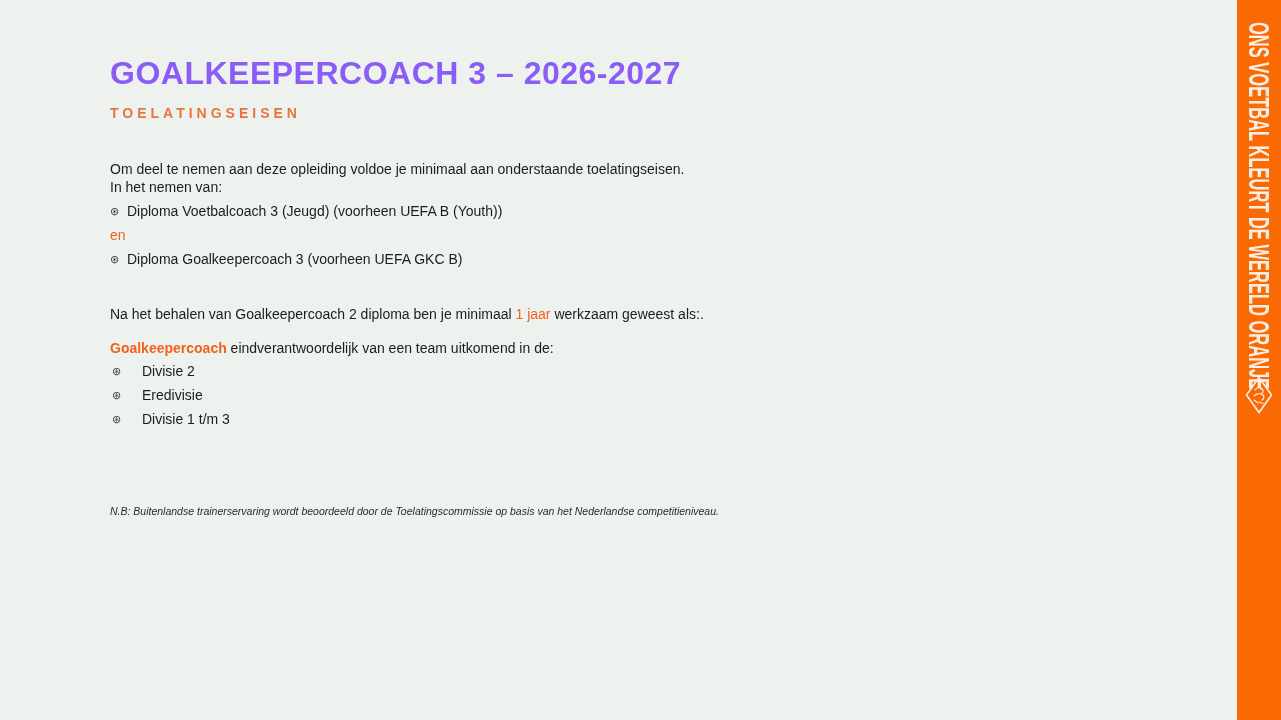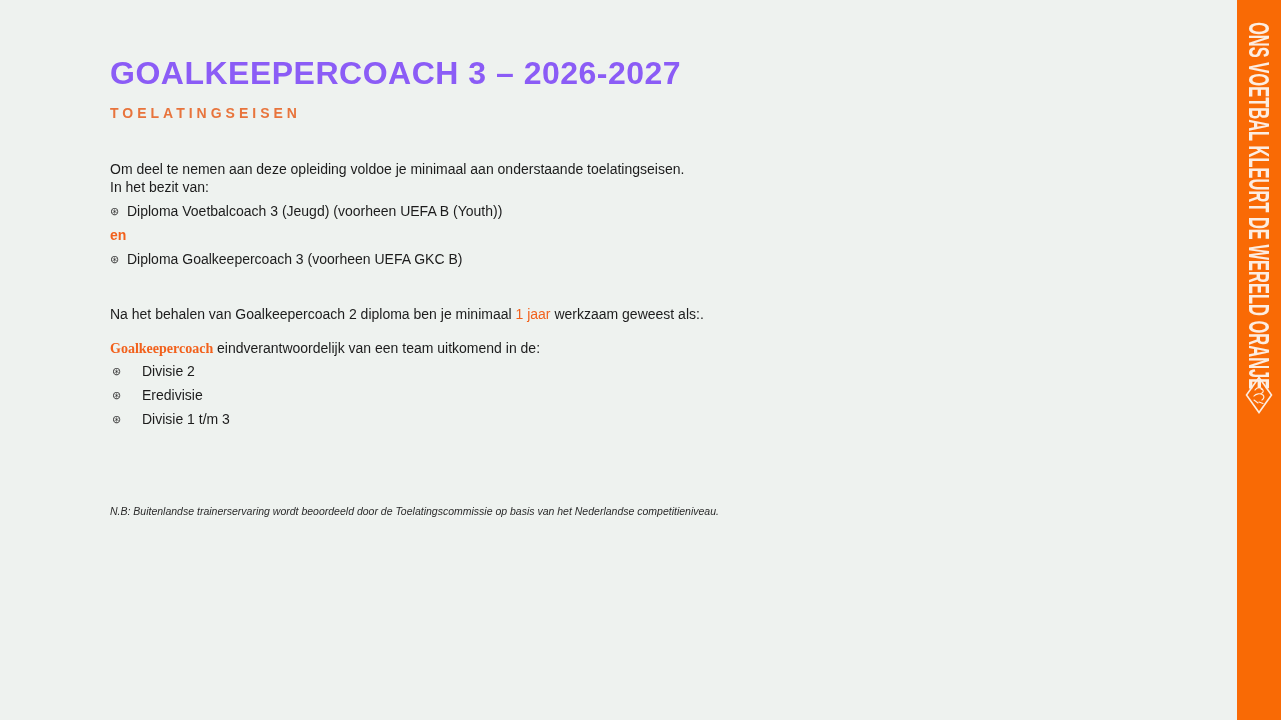--- a/index.html
+++ b/index.html
@@ -36,26 +36,26 @@
   .bullet-line { display: flex; align-items: baseline; }
   .bullet-glyph {
     width: 17px;
     flex: 0 0 17px;
     font-size: 11px;
     color: #3a3a3a;
     position: relative;
     top: -1px;
   }
   .b1 { top: 203px; }
-  .connector { top: 227px; color: #F2611C; font-weight: bold; }
+  .connector { top: 227px; color: #F2611C; font-weight: normal; }
   .b2 { top: 251px; }
   .experience { top: 306px; }
   .role { top: 340px; }
   .hl { color: #F2611C; margin-top: 48px; }
-  .hl-bold { color: #F2611C; font-weight: bold; font-family: Liberation Serif, serif; }
+  .hl-bold { color: #F2611C; font-weight: bold; }
 
   .team-row {
     display: grid;
     grid-template-columns: 30px 252px auto;
     align-items: baseline;
     left: 2px;
   }
   .t0 { top: 363px; }
   .t1 { top: 387px; }
   .t2 { top: 411px; }
@@ -101,21 +101,21 @@
 <body>
 
 <div class="content">
 
   <h1 class="abs page-title">GOALKEEPERCOACH 3 – 2026-2027</h1>
 
   <h2 class="abs section-heading">TOELATINGSEISEN</h2>
 
   <p class="abs body-text intro">Om deel te nemen aan deze opleiding voldoe je minimaal aan onderstaande toelatingseisen.</p>
 
-  <p class="abs body-text lead">In het bezit van:</p>
+  <p class="abs body-text lead">In het nemen van:</p>
 
   <div class="abs body-text bullet-line b1">
     <span class="bullet-glyph">⊛</span>
     <span>Diploma Voetbalcoach 3 (Jeugd) (voorheen UEFA B (Youth))</span>
   </div>
 
   <p class="abs body-text connector">en</p>
 
   <div class="abs body-text bullet-line b2">
     <span class="bullet-glyph">⊛</span>

